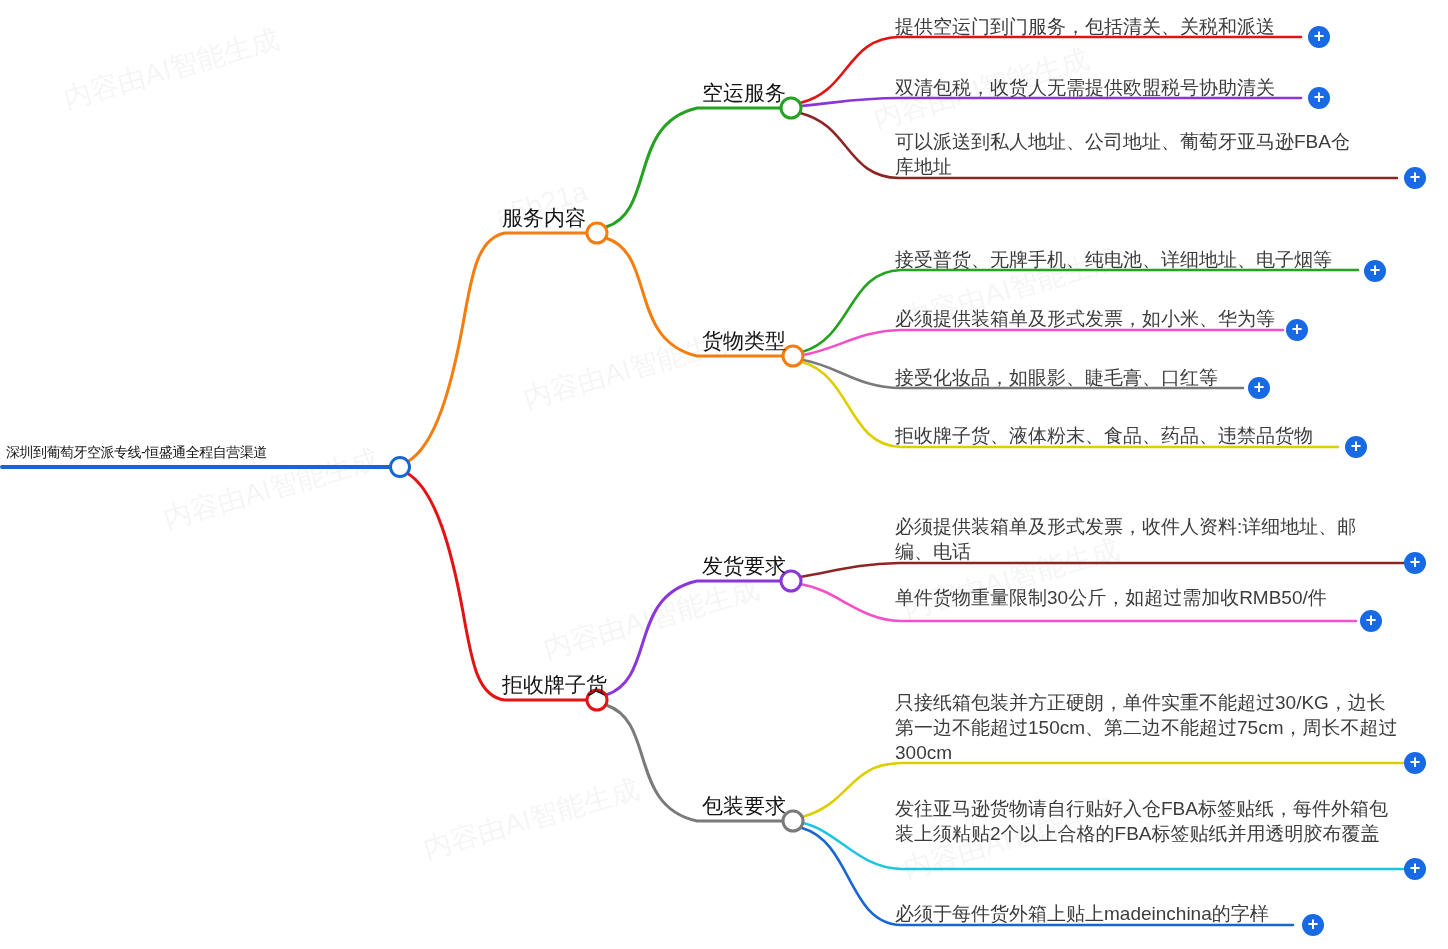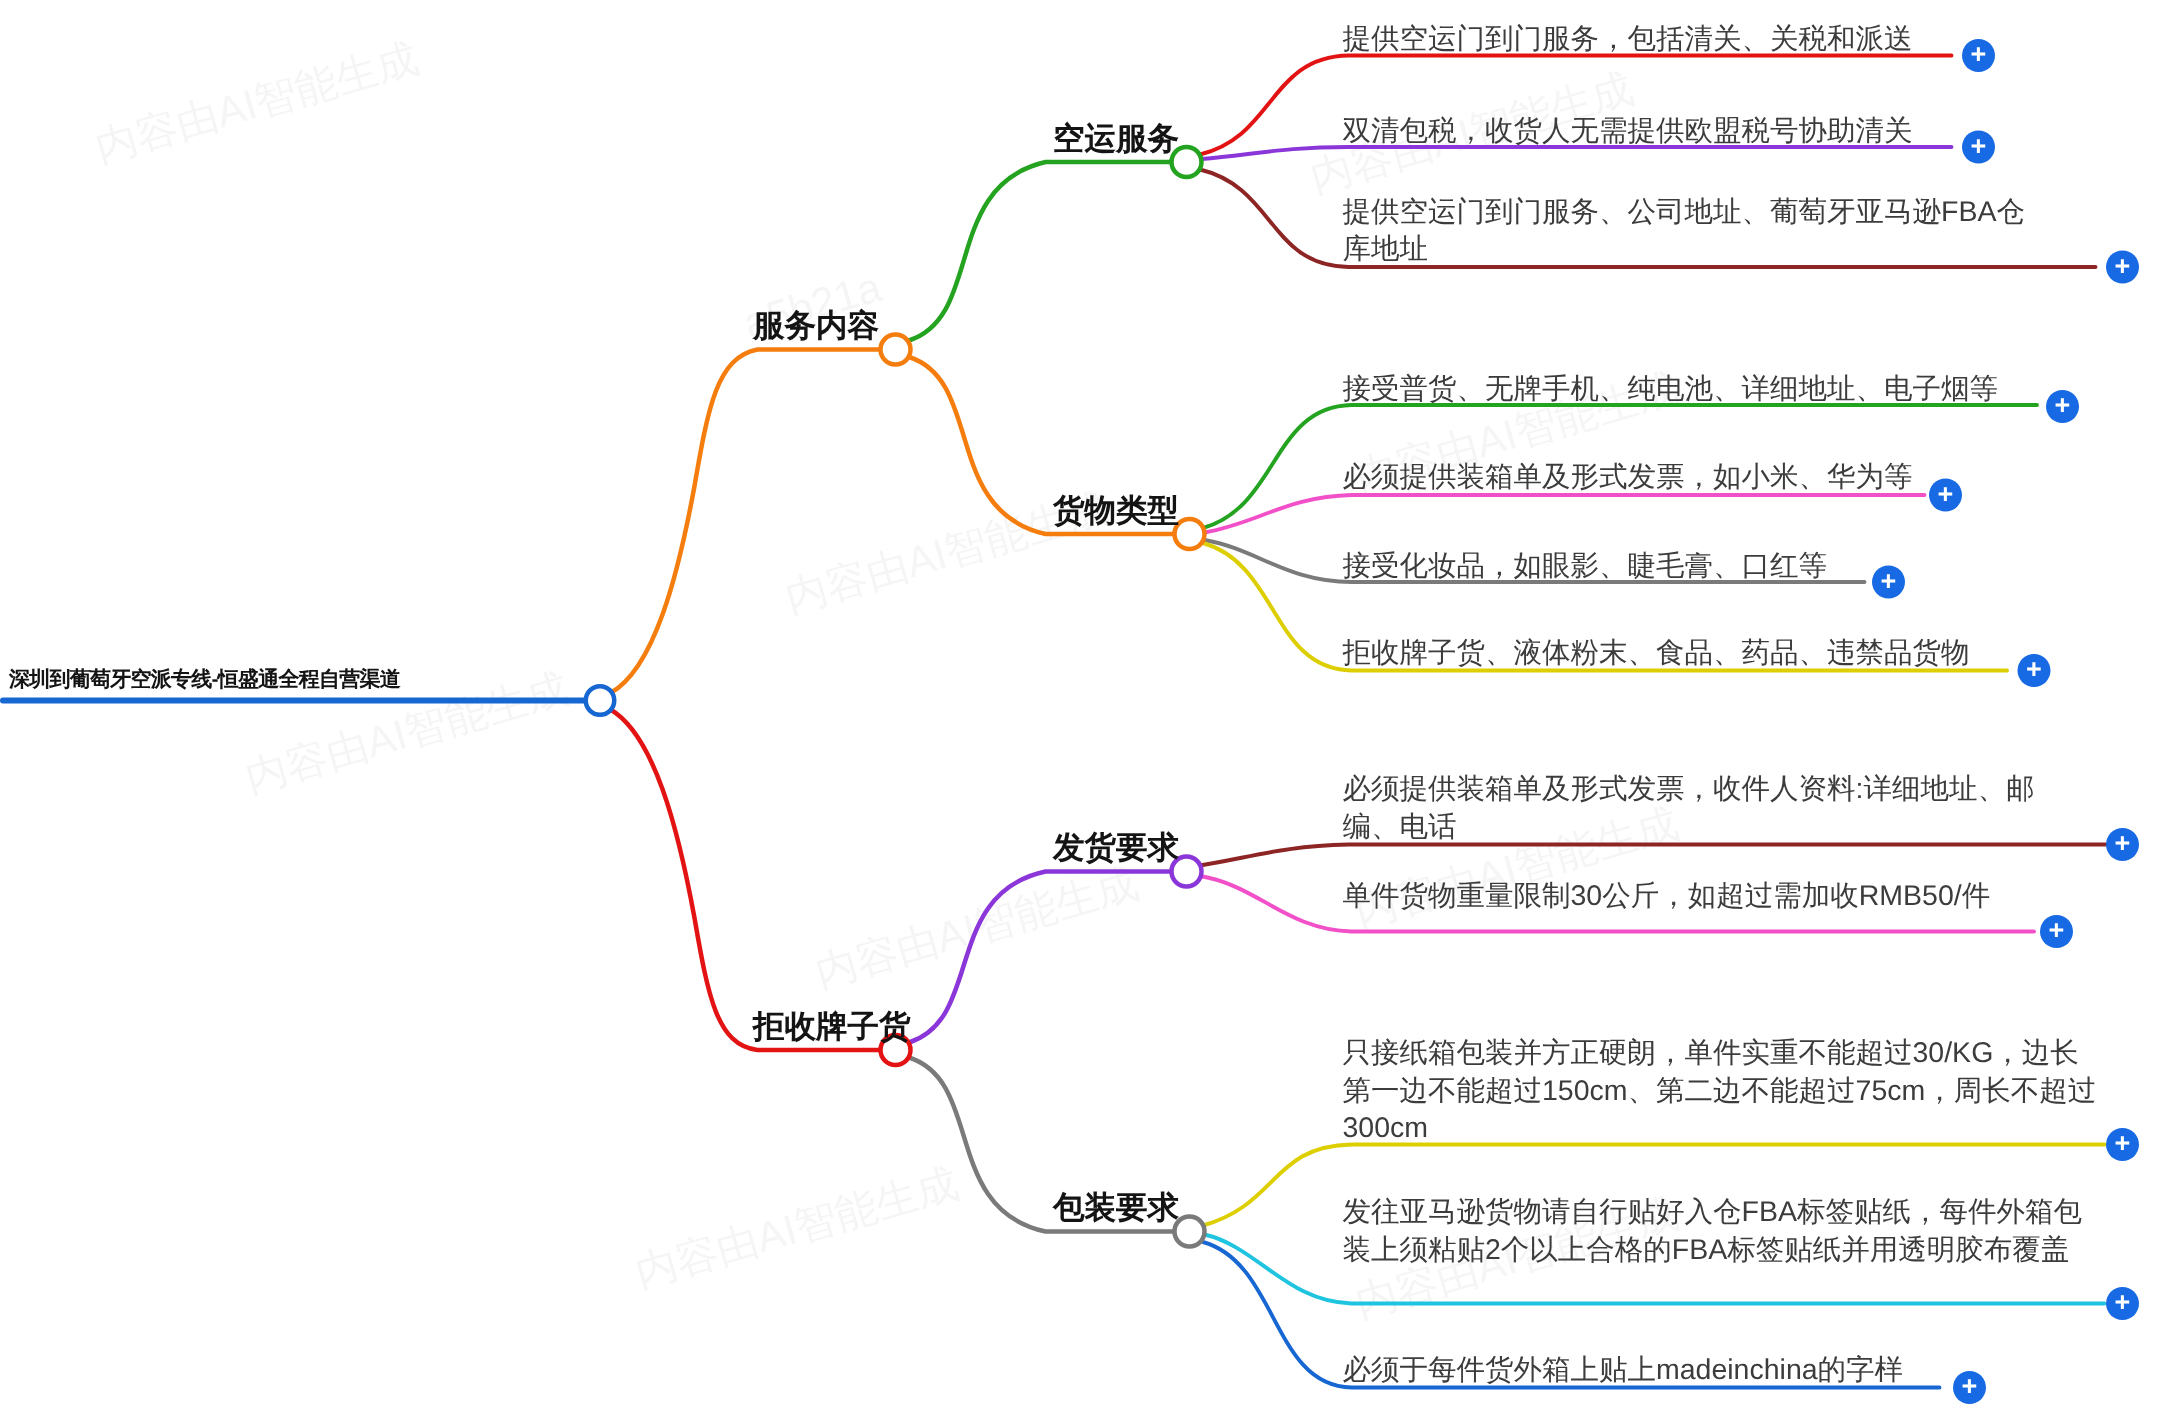--- a/index.html
+++ b/index.html
@@ -5,21 +5,21 @@
   html,body{margin:0;padding:0;}
   body{
     width:1448px;height:949px;position:relative;background:#ffffff;
     font-family:"Liberation Sans","DejaVu Sans",sans-serif;overflow:hidden;
   }
   #links{position:absolute;left:0;top:0;z-index:1;}
   .edge{fill:none;stroke-width:3;stroke-linecap:round;}
   .leaf-edge{fill:none;stroke-width:2.6;stroke-linecap:round;}
   .root-underline{fill:none;stroke-width:4;stroke-linecap:round;}
   .nodec{fill:#ffffff;stroke-width:3;cursor:pointer;}
-  .label{position:absolute;z-index:3;color:#141414;font-weight:bold;
+  .label{position:absolute;z-index:3;color:#141414;font-weight:normal;
          font-size:21px;white-space:nowrap;cursor:pointer;line-height:24px;}
   .root-label{font-size:14px;letter-spacing:-0.5px;}
   .leaf{position:absolute;z-index:3;font-size:19px;line-height:25px;color:#3c3c3c;
         word-break:break-all;cursor:pointer;}
   .leaf.nowrap{white-space:nowrap;}
   .plus{position:absolute;z-index:4;width:22px;height:22px;border-radius:50%;
         background:#176ae3;color:#ffffff;display:flex;align-items:center;
         justify-content:center;cursor:pointer;}
   .plus span{font-size:18px;font-weight:bold;line-height:22px;transform:translateY(-1px);}
   .watermark{position:absolute;z-index:0;color:rgba(90,90,90,0.06);font-size:28px;
@@ -80,21 +80,21 @@
 
 <div class="label" style="left:502px;top:206px">服务内容</div>
 <div class="label" style="left:502px;top:673px">拒收牌子货</div>
 <div class="label" style="left:702px;top:81px">空运服务</div>
 <div class="label" style="left:702px;top:329px">货物类型</div>
 <div class="label" style="left:702px;top:554px">发货要求</div>
 <div class="label" style="left:702px;top:794px">包装要求</div>
 
 <div class="leaf nowrap" style="left:895px;top:14px">提供空运门到门服务，包括清关、关税和派送</div>
 <div class="leaf nowrap" style="left:895px;top:75px">双清包税，收货人无需提供欧盟税号协助清关</div>
-<div class="leaf" style="left:895px;top:129px;width:458px">提供空运门到门服务、公司地址、葡萄牙亚马逊FBA仓库地址</div>
+<div class="leaf" style="left:895px;top:129px;width:458px">可以派送到私人地址、公司地址、葡萄牙亚马逊FBA仓库地址</div>
 
 <div class="leaf nowrap" style="left:895px;top:247px">接受普货、无牌手机、纯电池、详细地址、电子烟等</div>
 <div class="leaf nowrap" style="left:895px;top:306px">必须提供装箱单及形式发票，如小米、华为等</div>
 <div class="leaf nowrap" style="left:895px;top:365px">接受化妆品，如眼影、睫毛膏、口红等</div>
 <div class="leaf nowrap" style="left:895px;top:423px">拒收牌子货、液体粉末、食品、药品、违禁品货物</div>
 
 <div class="leaf" style="left:895px;top:514px;width:492px">必须提供装箱单及形式发票，收件人资料:详细地址、邮编、电话</div>
 <div class="leaf nowrap" style="left:895px;top:585px">单件货物重量限制30公斤，如超过需加收RMB50/件</div>
 
 <div class="leaf" style="left:895px;top:690px;width:508px">只接纸箱包装并方正硬朗，单件实重不能超过30/KG，边长第一边不能超过150cm、第二边不能超过75cm，周长不超过300cm</div>

